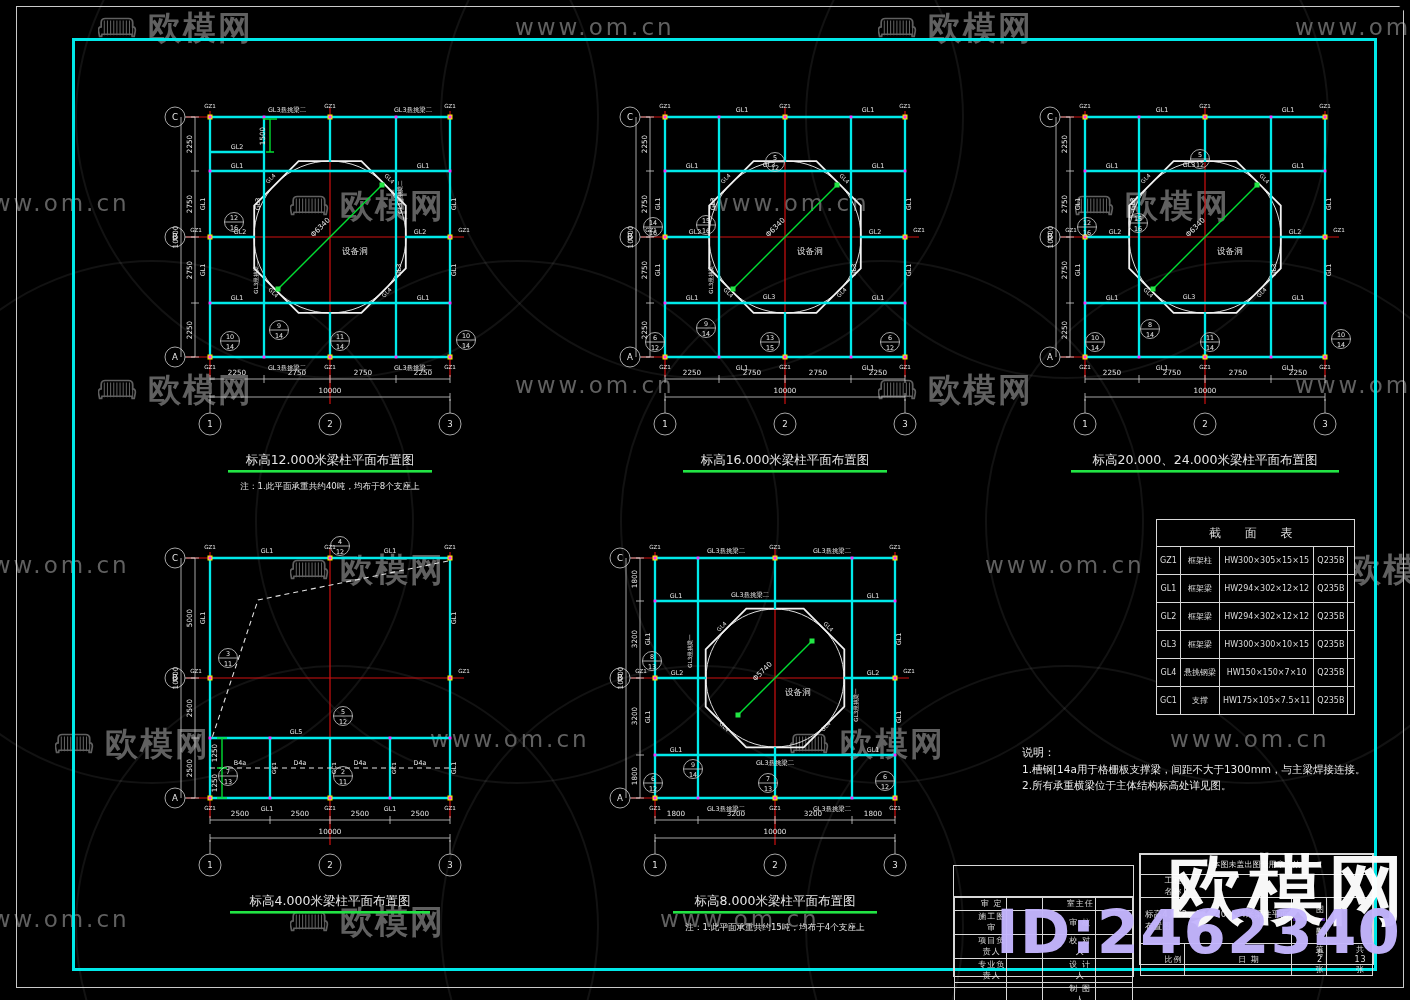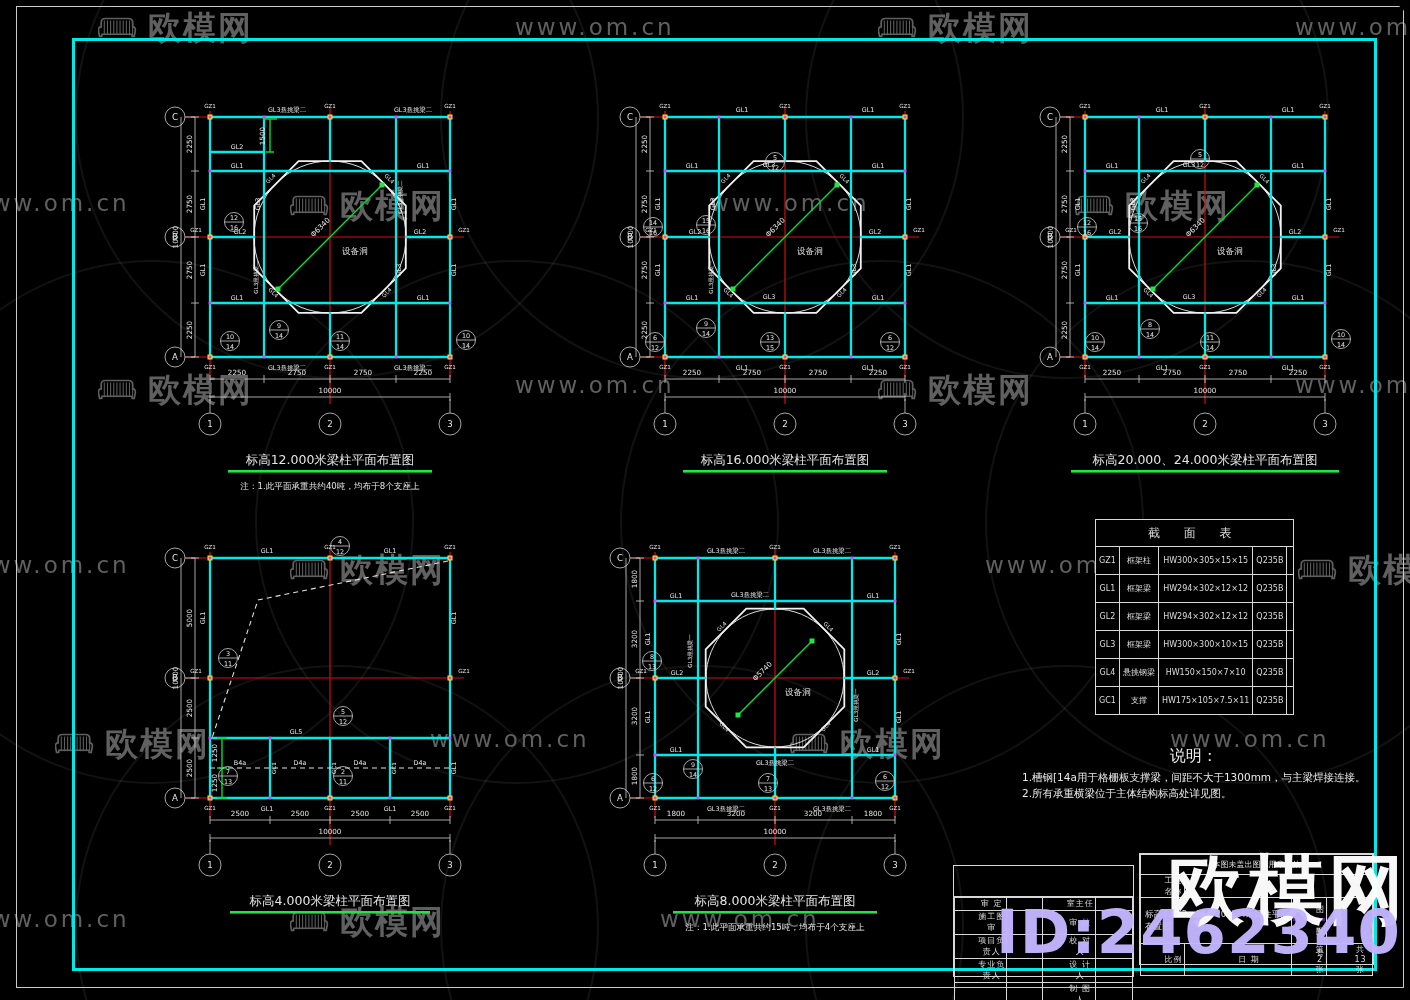--- a/index.html
+++ b/index.html
@@ -25,27 +25,27 @@
   .plan .gn{stroke:#00dd33;stroke-width:1.4;fill:none;}
   .plan .dash{stroke:#e2e2e2;stroke-width:1.1;fill:none;stroke-dasharray:5 4;}
   .plan text{fill:#e6e6e6;}
   .t5{font-size:5.6px;}.t6{font-size:6.4px;}.t7{font-size:7.2px;}.t8{font-size:8.6px;}.t12{font-size:12.5px;}
   .mid{text-anchor:middle;}
   .gt{fill:#22e544;}
   .gtx{fill:#22e544;}
   .mg{fill:#ff2bff;}
   .yl{fill:#ffe800;}
   
-  .sect{position:absolute;left:1095px;top:519px;border-collapse:collapse;background:#000;}
+  .sect{position:absolute;left:1156px;top:519px;border-collapse:collapse;background:#000;}
   .sect td{border:1.6px solid #d8d8d8;color:#ddd;font-size:8px;text-align:center;padding:0 3px;height:27px;}
   .sect .ttl{font-size:12px;letter-spacing:10px;height:26px;}
   .sect .hdr td{height:23px;letter-spacing:3px;}
   
   .notes{position:absolute;left:1022px;top:744px;color:#ececec;font-size:10.5px;line-height:1.55;}
-  .notes .nt{font-size:16px;text-align:center;}
+  .notes .nt{font-size:11px;}
   
   .tb{position:absolute;left:953px;top:853px;width:421px;height:112px;color:#ddd;font-size:8px;}
   .tb *{box-sizing:border-box;}
   .tb .blk{position:absolute;border:1.6px solid #d8d8d8;}
   .tb table{border-collapse:collapse;width:100%;height:100%;}
   .tb td{border:1px solid #d8d8d8;text-align:center;padding:0 1px;}
   .tb .lab{letter-spacing:1px;padding-left:23px;}
   .tb .dtitle{font-size:8.6px;text-align:left;padding-left:4px;}
 </style>
 </head>

